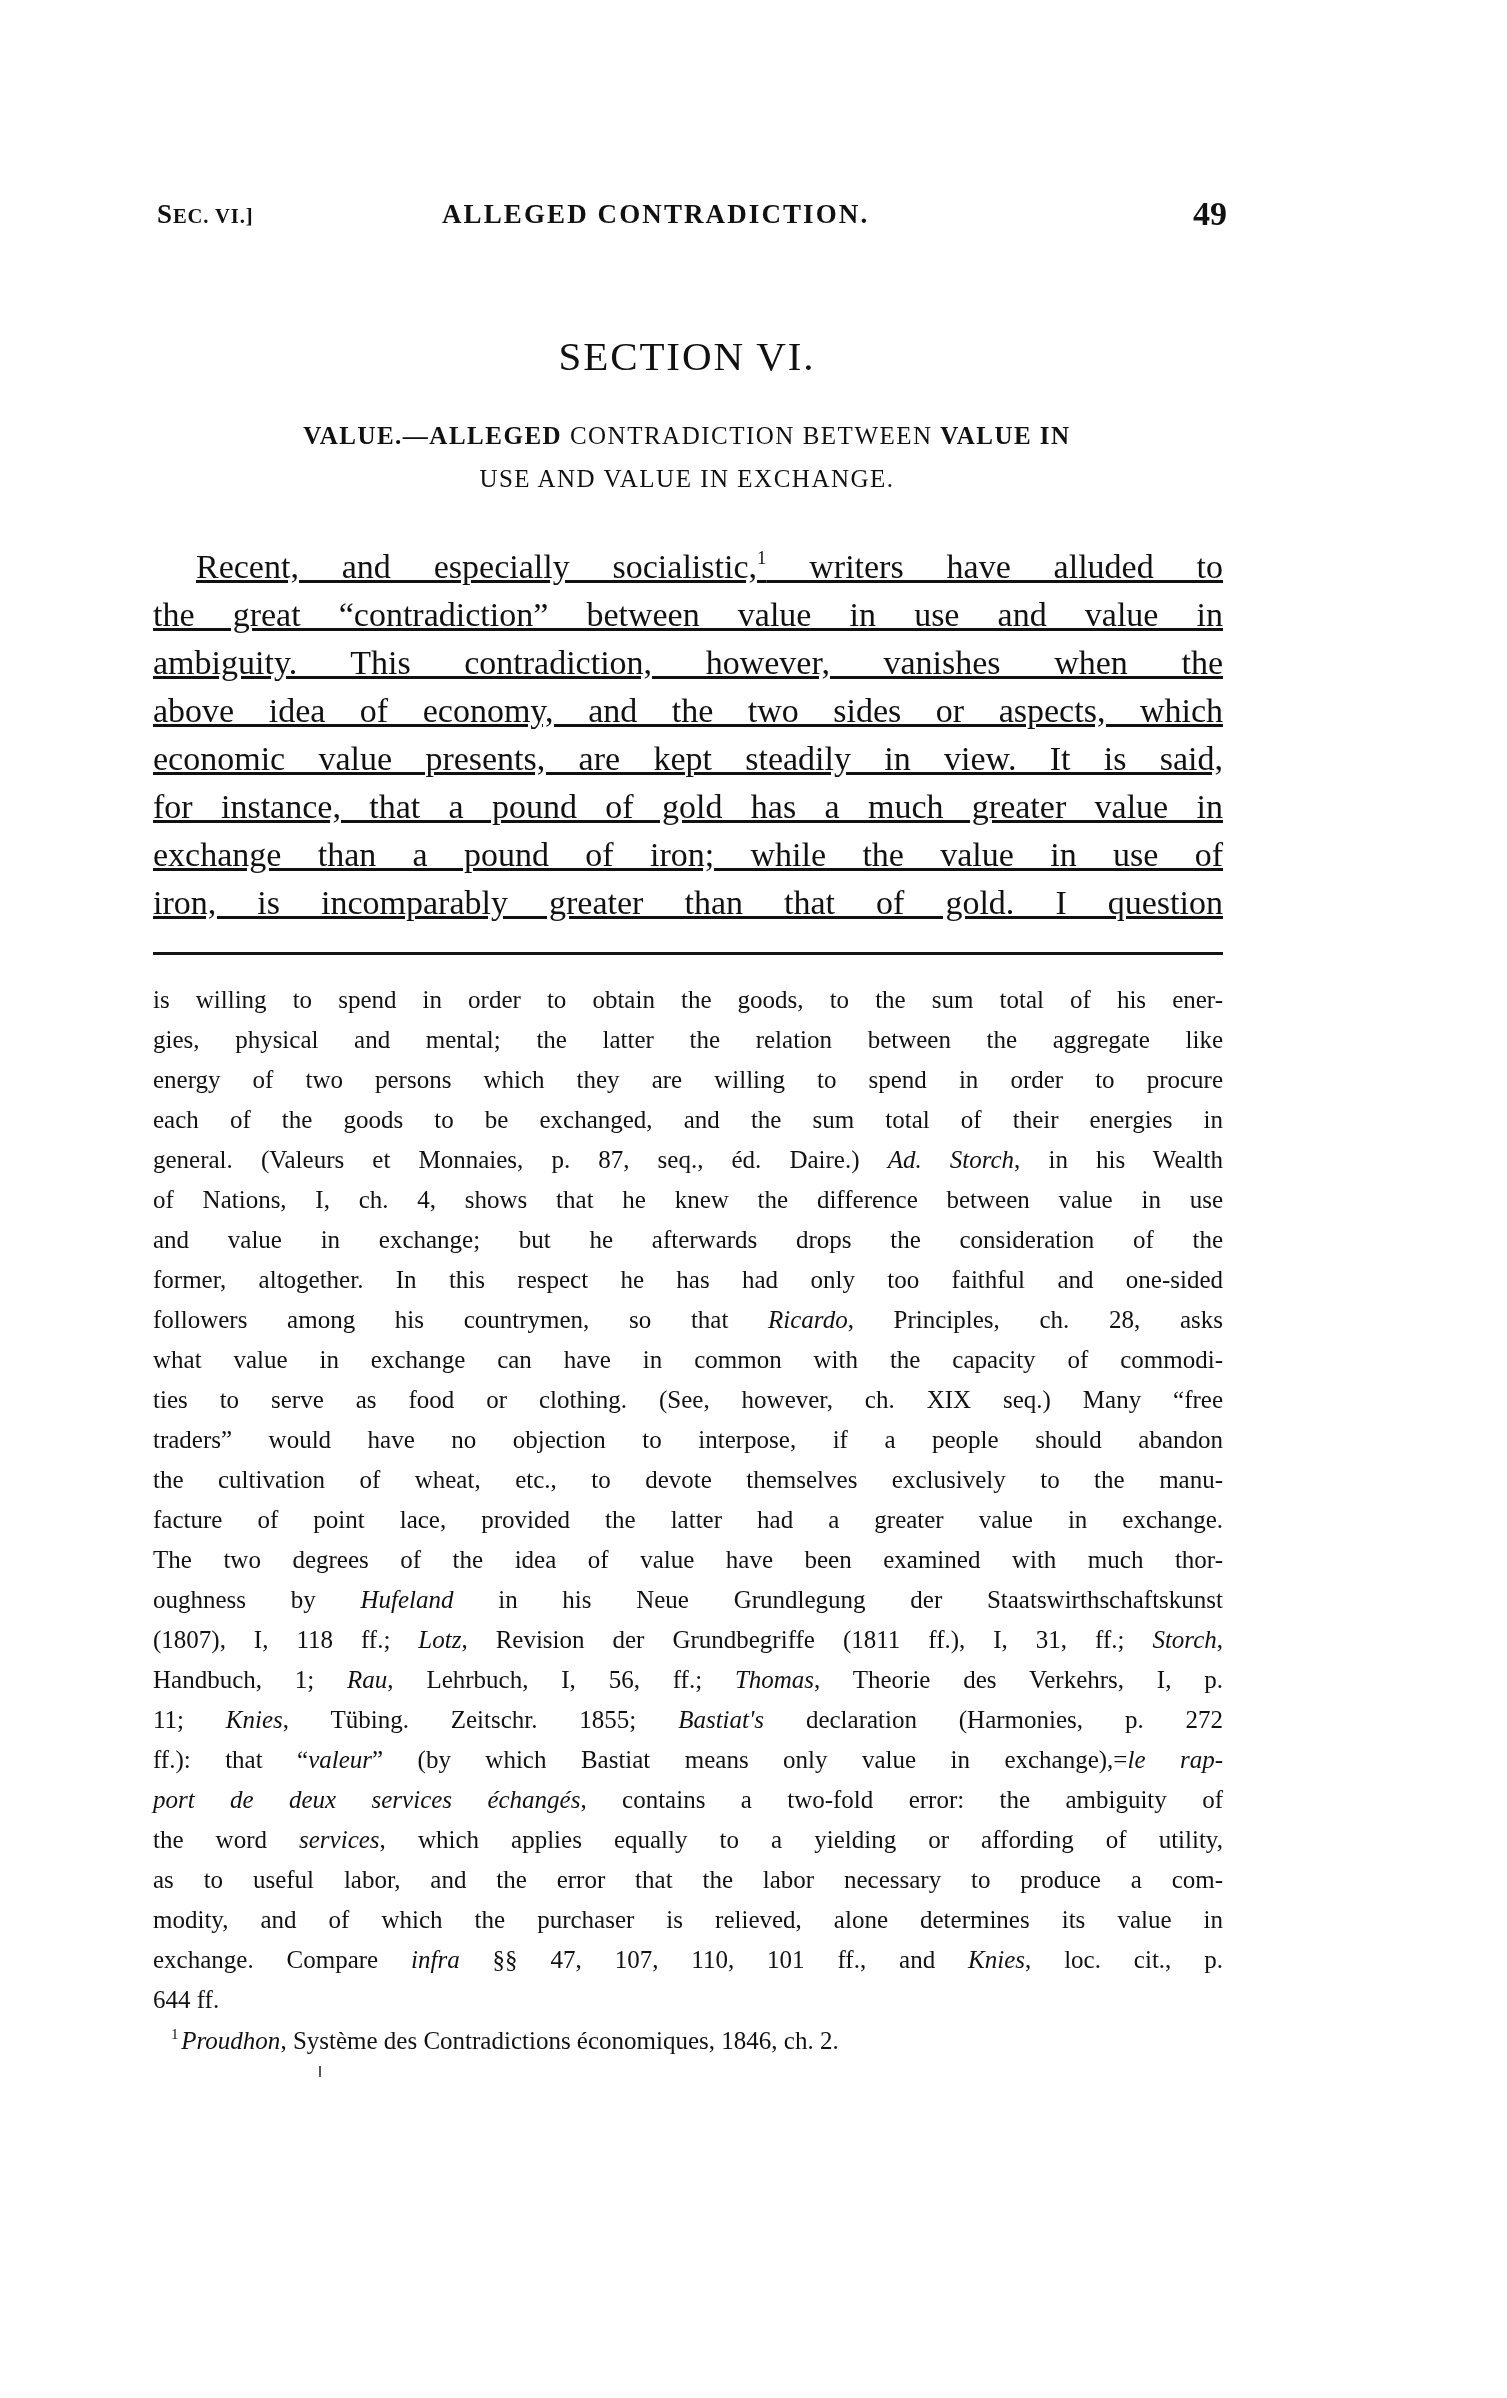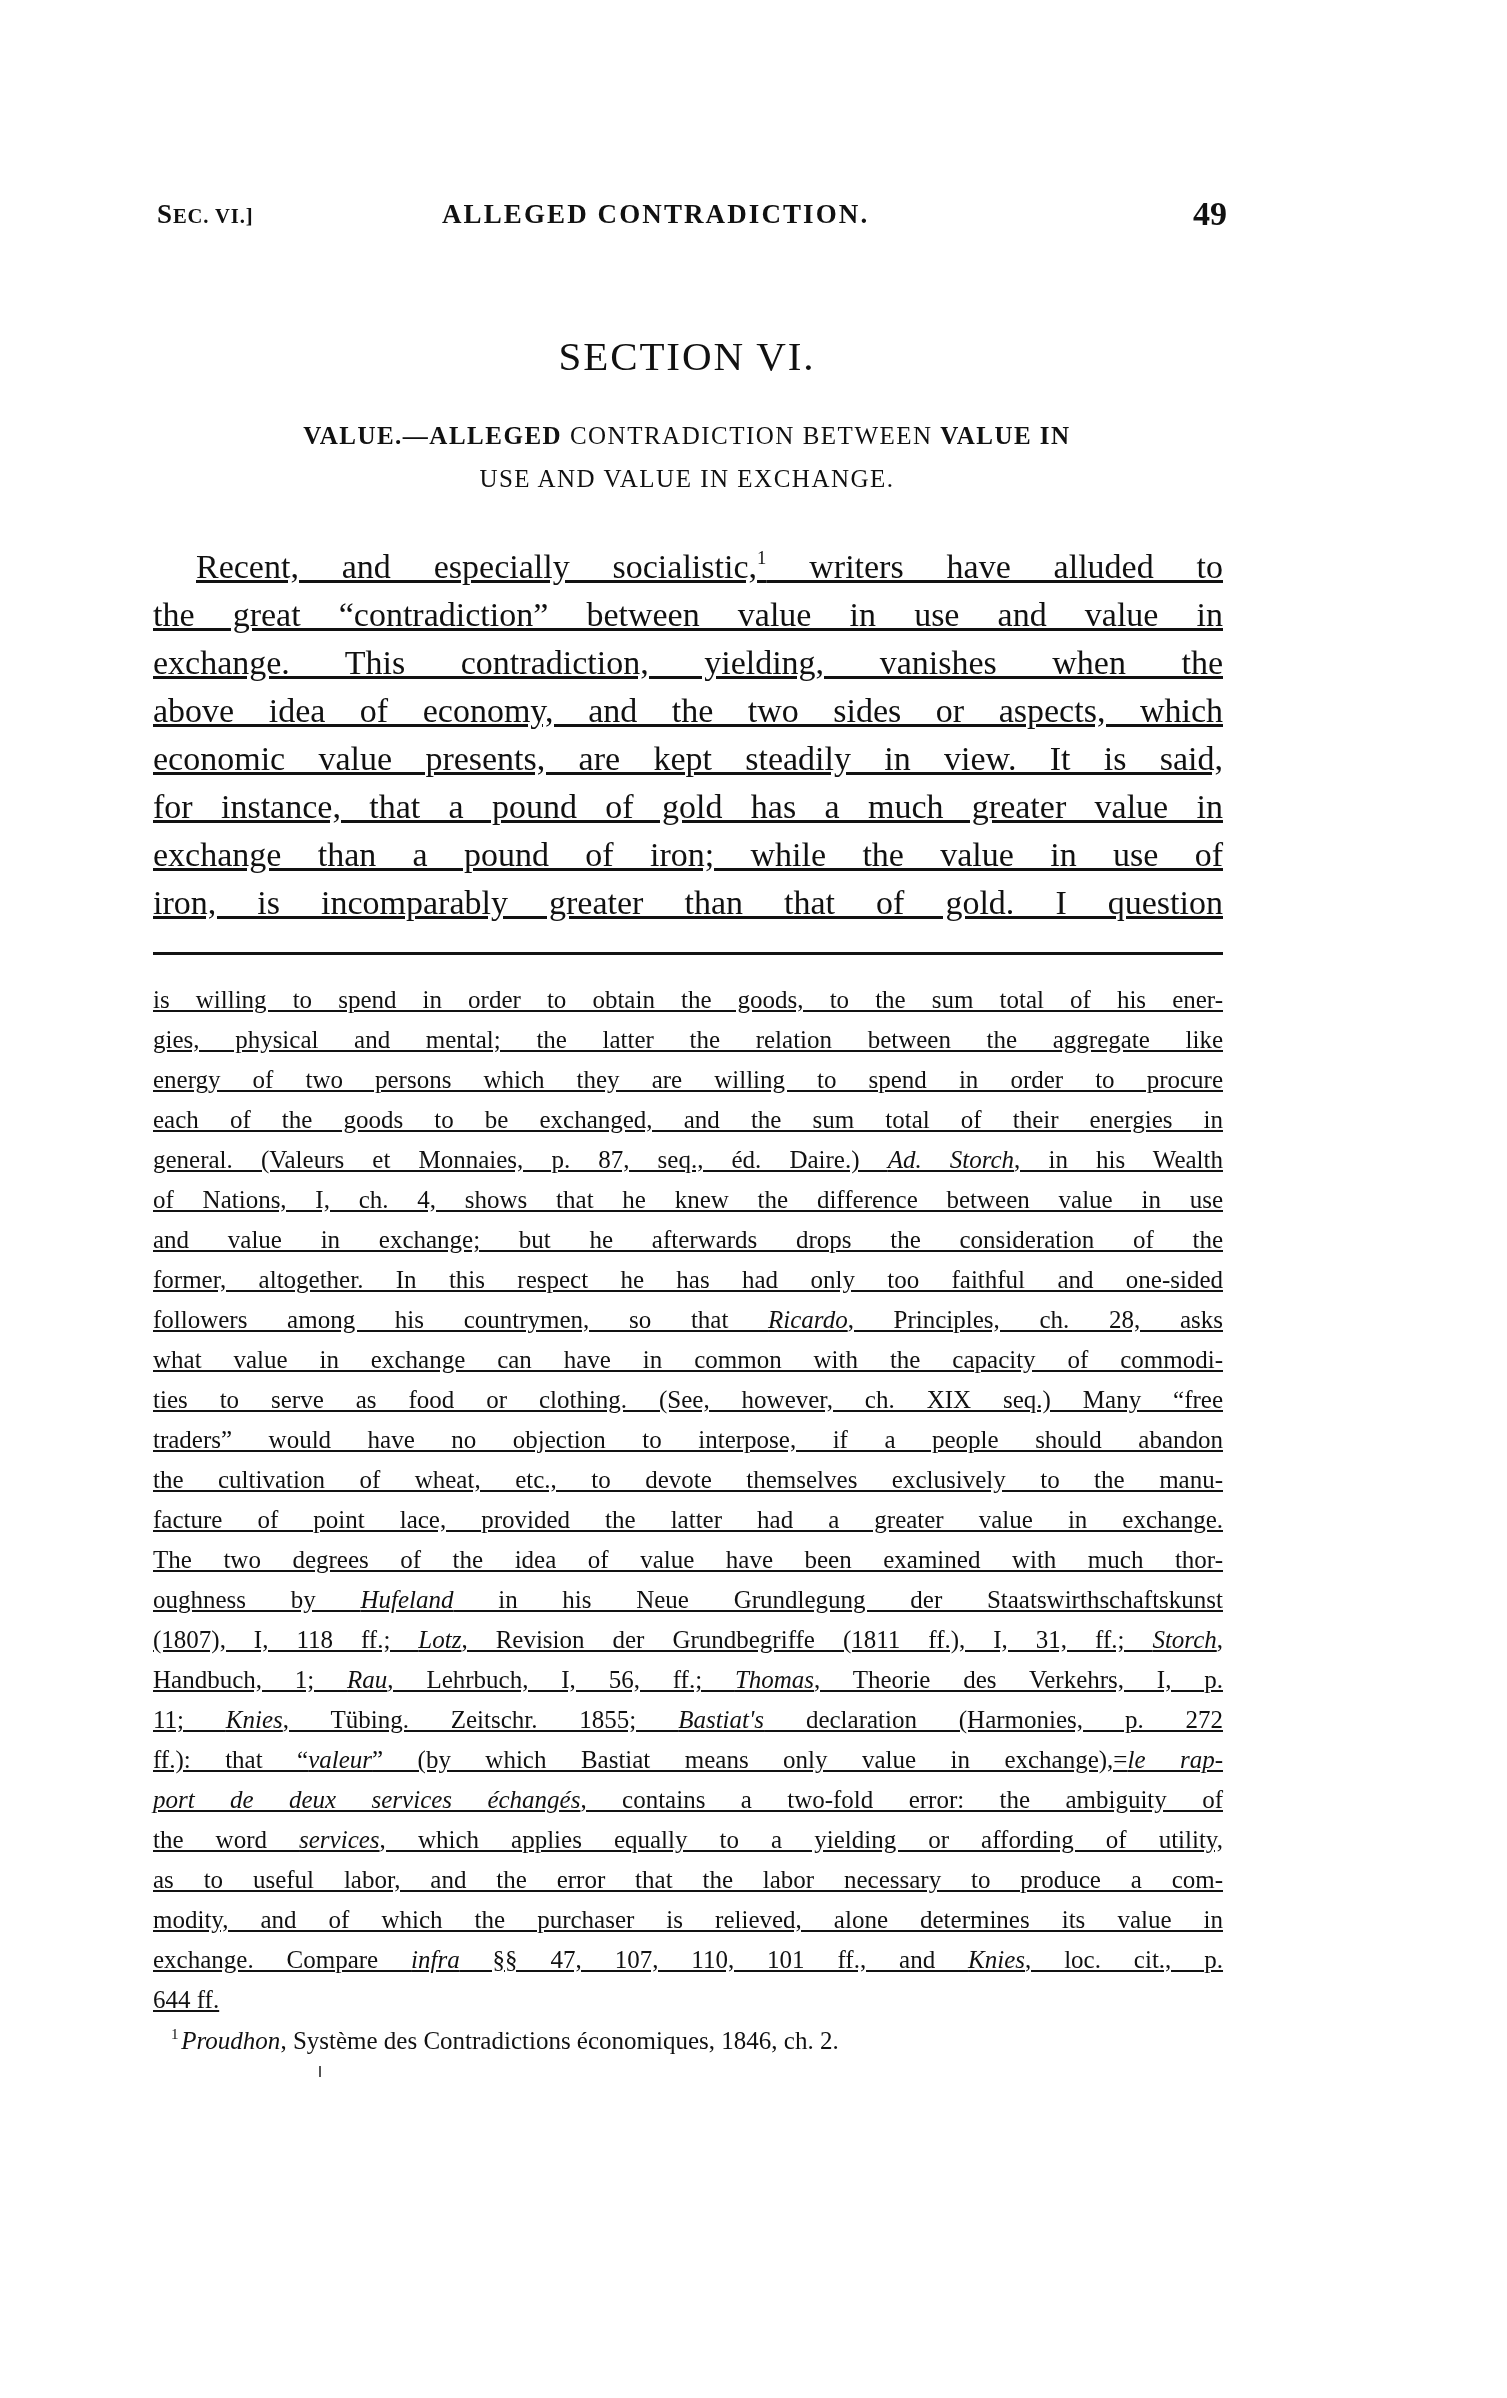--- a/index.html
+++ b/index.html
@@ -109,21 +109,20 @@
       width: 1070px;
       height: 2.8px;
       background: #141414;
     }
     
     .footnotes {
       position: absolute;
       top: 980px;
       left: 153px;
       width: 1070px;
-      text-decoration: underline;
     }
     .fn-line {
       height: 40px;
       font-size: 25px;
       line-height: 40px;
       white-space: nowrap;
       text-align: justify;
       text-align-last: justify;
     }
     .fn-line.last { text-align-last: left; }
@@ -164,21 +163,21 @@
   <h1 class="section-heading">SECTION VI.</h1>
 
   <div class="section-subtitle">
     <span class="line"><span class="b">VALUE.—ALLEGED</span><span> CONTRADICTION BETWEEN </span><span class="b">VALUE IN</span></span>
     <span class="line">USE AND VALUE IN EXCHANGE.</span>
   </div>
 
   <div class="body-text">
     <div class="body-line indent"><span>Recent, and especially socialistic,</span><sup>1</sup><span> writers have alluded to</span></div>
     <div class="body-line">the great “contradiction” between value in use and value in</div>
-    <div class="body-line">exchange.  This contradiction, yielding, vanishes when the</div>
+    <div class="body-line">ambiguity.  This contradiction, however, vanishes when the</div>
     <div class="body-line">above idea of economy, and the two sides or aspects, which</div>
     <div class="body-line">economic value presents, are kept steadily in view.  It is said,</div>
     <div class="body-line">for instance, that a pound of gold has a much greater value in</div>
     <div class="body-line">exchange than a pound of iron; while the value in use of</div>
     <div class="body-line">iron, is incomparably greater than that of gold.  I question</div>
   </div>
 
   <div class="footnote-rule"></div>
 
   <div class="footnotes" id="footnote-continued">

